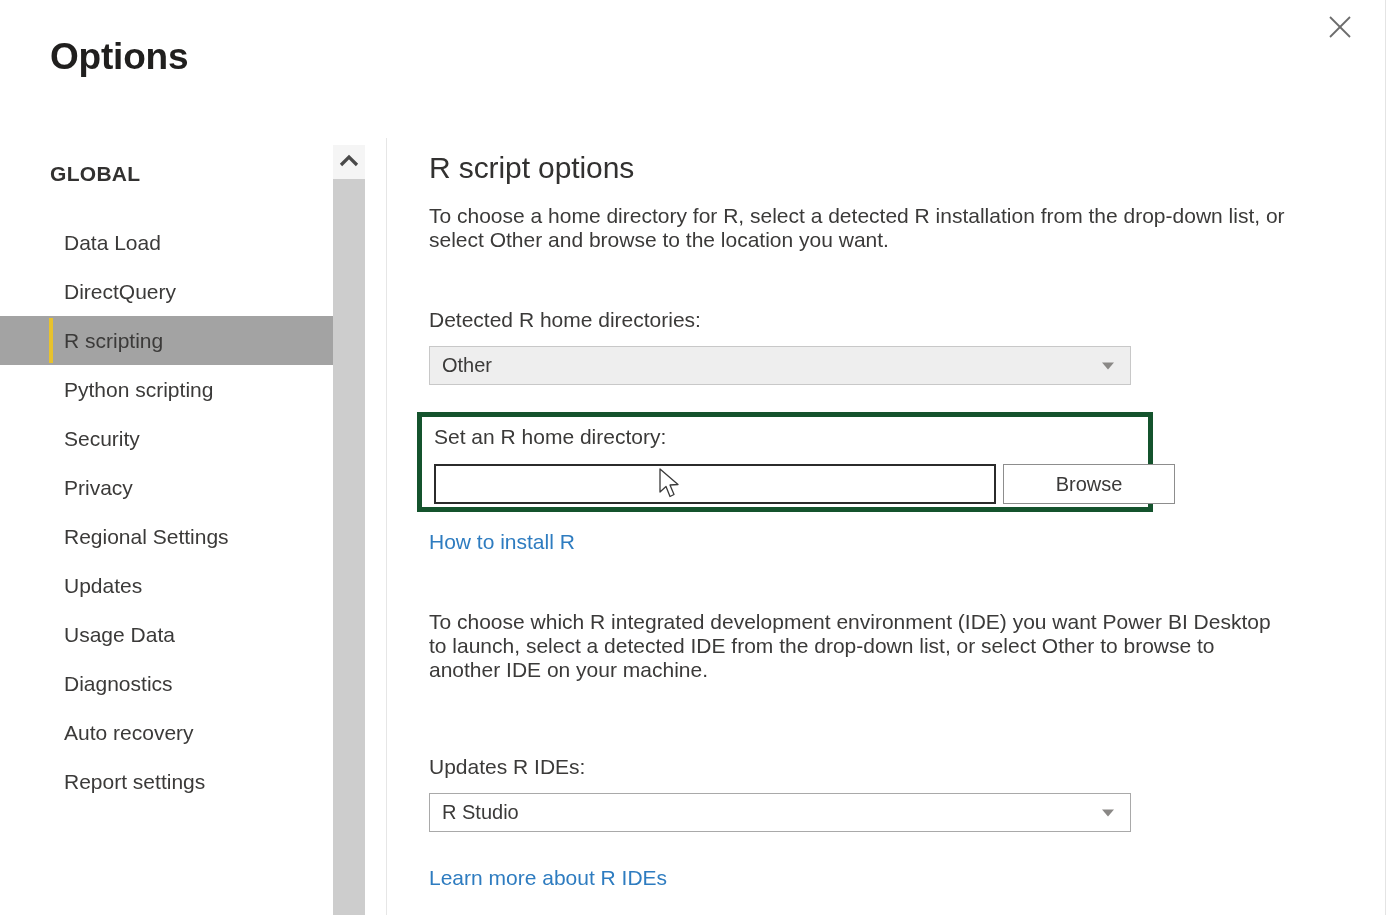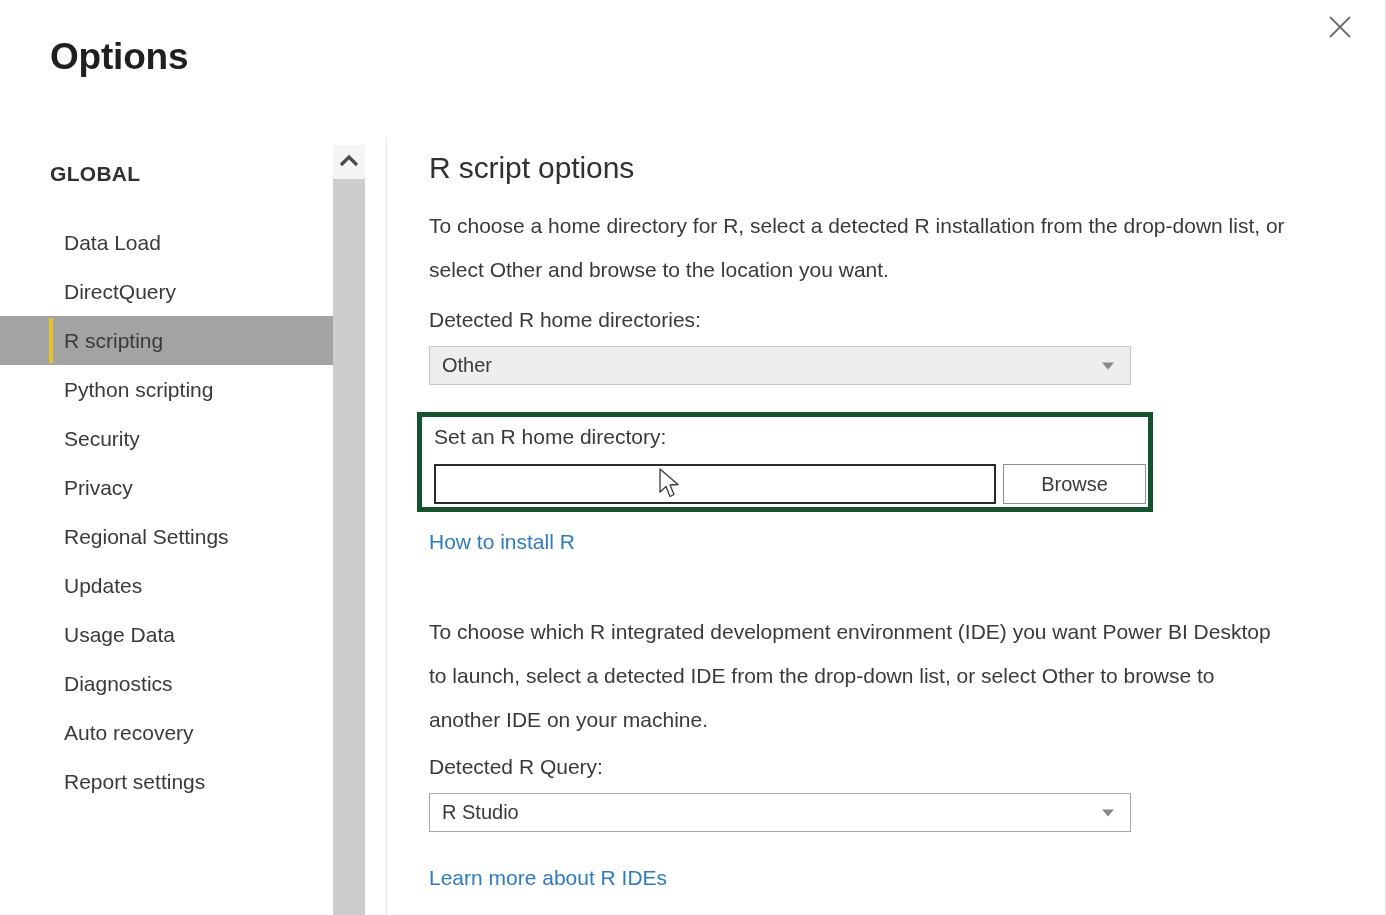--- a/index.html
+++ b/index.html
@@ -130,21 +130,21 @@
     left: 42px; top: 13px;
     font-size: 30px;
     color: #323130;
     letter-spacing: -0.1px;
   }
   .para {
     position: absolute;
     left: 42px;
     font-size: 21px;
     color: #3b3a39;
-    line-height: 44px;
+    line-height: 24px;
     width: 860px;
   }
   #para1 { top: 66px; }
   #para2 { top: 472px; }
 
   .field-label {
     position: absolute;
     left: 42px;
     font-size: 21px;
     color: #3b3a39;
@@ -207,21 +207,21 @@
     position: absolute;
     left: 12px; top: 47px;
     width: 562px; height: 40px;
     border: 2px solid #2b2b2b;
     background: #ffffff;
     cursor: text;
   }
   .hb-browse {
     position: absolute;
     left: 581px; top: 47px;
-    width: 143px; height: 40px;
+    width: 172px; height: 40px;
     border: 1px solid #8d8d8d;
     background: #ffffff;
     display: flex; align-items: center; justify-content: center;
     font-size: 20px;
     color: #3b3a39;
     cursor: pointer;
     user-select: none;
   }
 
   
@@ -322,21 +322,21 @@
       <input class="hb-input" type="text" value="" style="">
       <div class="hb-browse">
         <span>Browse</span>
       </div>
     </div>
 
     <div class="link" id="link-install-r">How to install R</div>
 
     <div class="para" id="para2">To choose which R integrated development environment (IDE) you want Power BI Desktop to launch, select a detected IDE from the drop-down list, or select Other to browse to another IDE on your machine.</div>
 
-    <div class="field-label" id="label-ides">Detected R Query:</div>
+    <div class="field-label" id="label-ides">Updates R IDEs:</div>
 
     <div class="dropdown plain" id="dd-ides">
       <span>R Studio</span>
       <span class="dd-caret"></span>
     </div>
 
     <div class="link" id="link-learn-ides">Learn more about R IDEs</div>
 
   </div>
 

